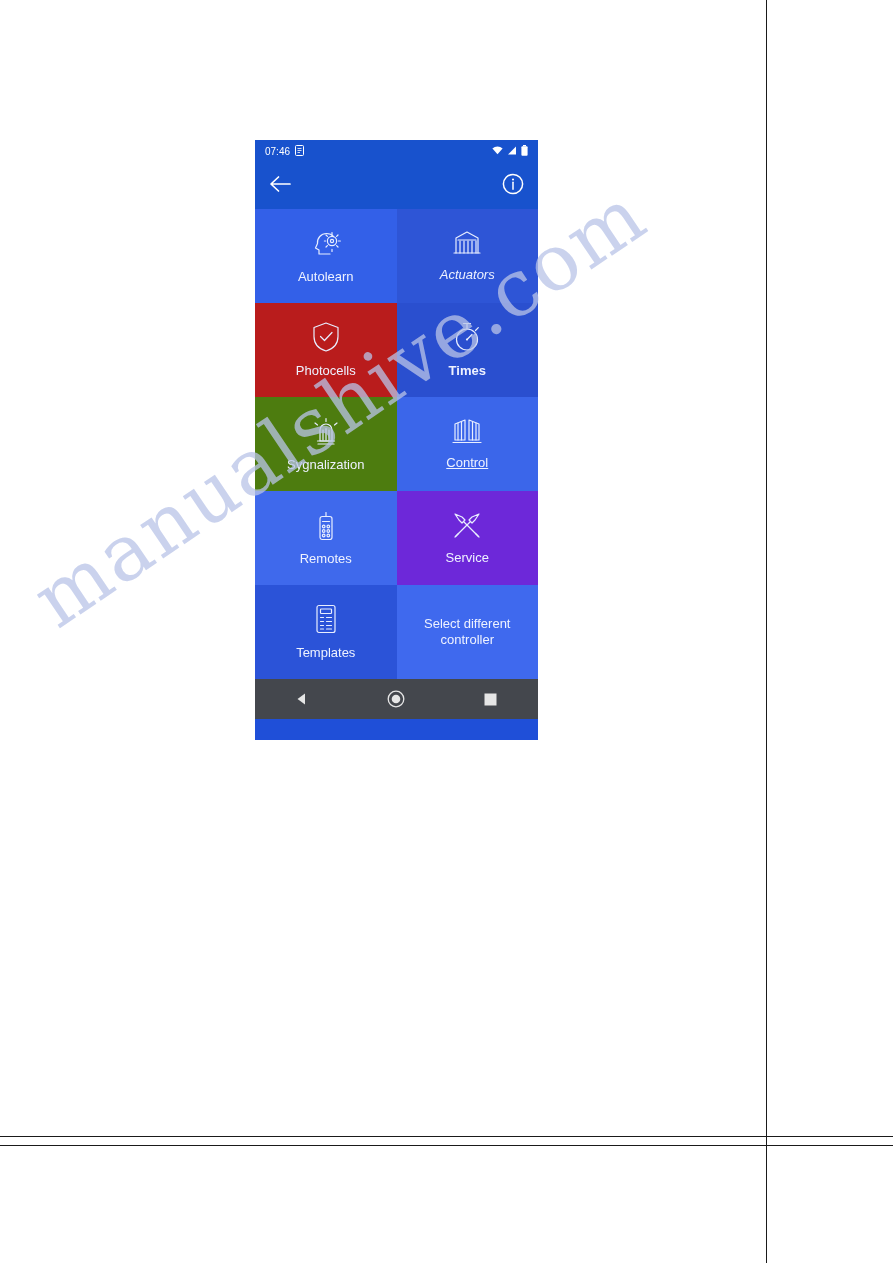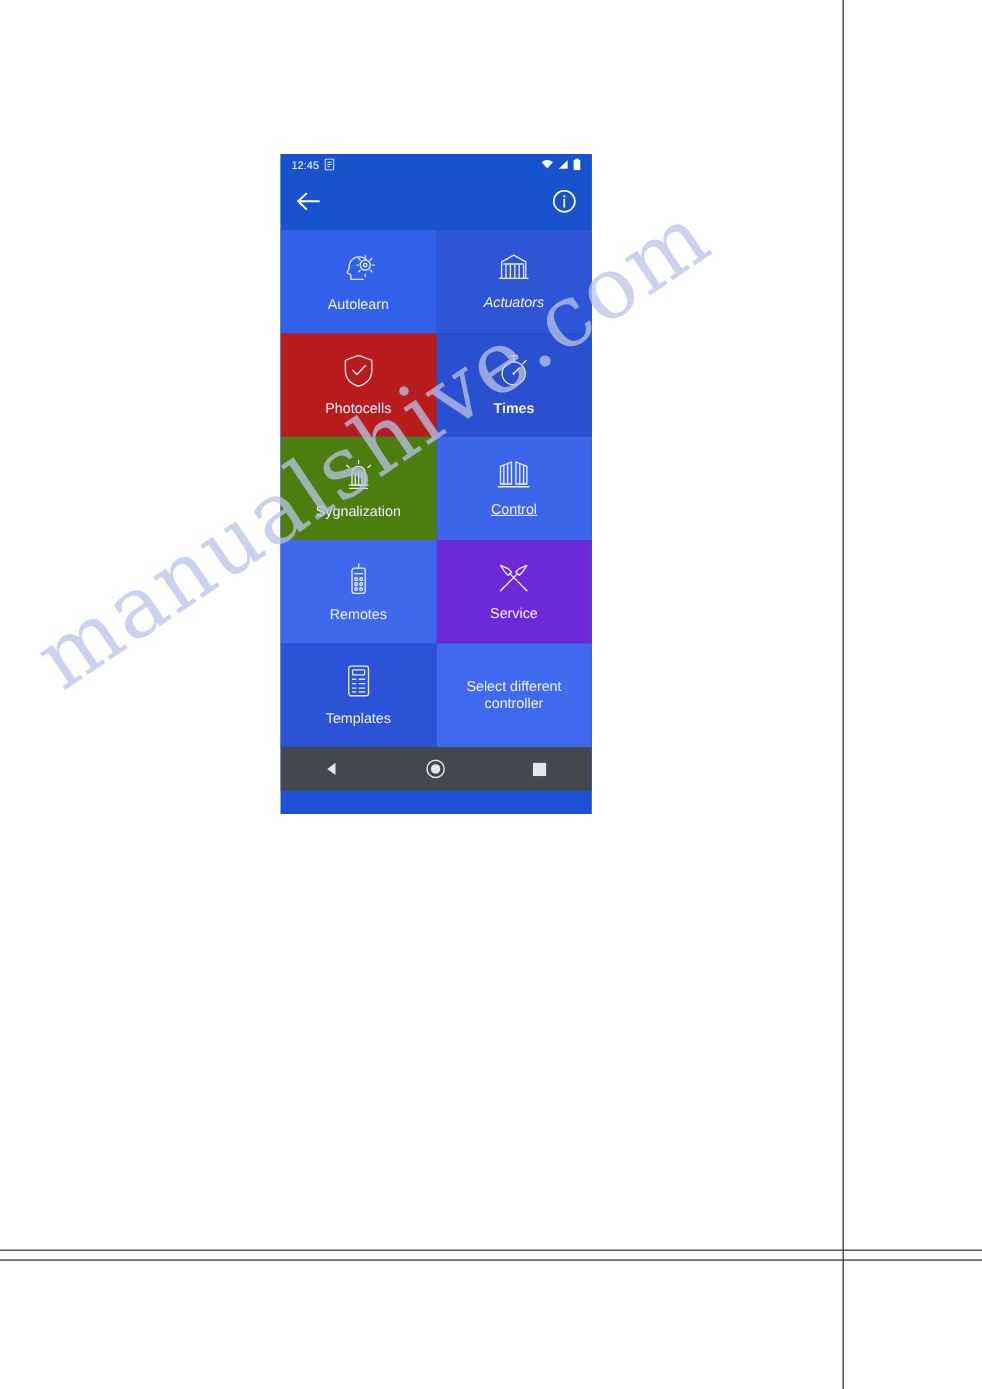--- a/index.html
+++ b/index.html
@@ -160,21 +160,21 @@
 <div class="page-rule-vertical"></div>
 <div class="page-rule-horizontal"></div>
 <div class="page-rule-horizontal2"></div>
 
 <div class="watermark">manualshive.com</div>
 
 <div class="phone">
 
   <div class="status-bar">
     <div class="status-left">
-      <span>12:45</span>
+      <span>07:46</span>
       <span class="sb-icon">
         <svg width="9" height="11" viewBox="0 0 9 11">
           <rect x="0.5" y="0.5" width="8" height="10" rx="1" fill="none" stroke="#ffffff" stroke-width="1"></rect>
           <path d="M2.5 3.5 h4 M2.5 5.5 h4 M2.5 7.5 h2.5" stroke="#ffffff" stroke-width="0.8"></path>
         </svg>
       </span>
     </div>
     <div class="status-right">
       <span class="sb-icon">
         <svg width="11" height="9" viewBox="0 0 11 9">

